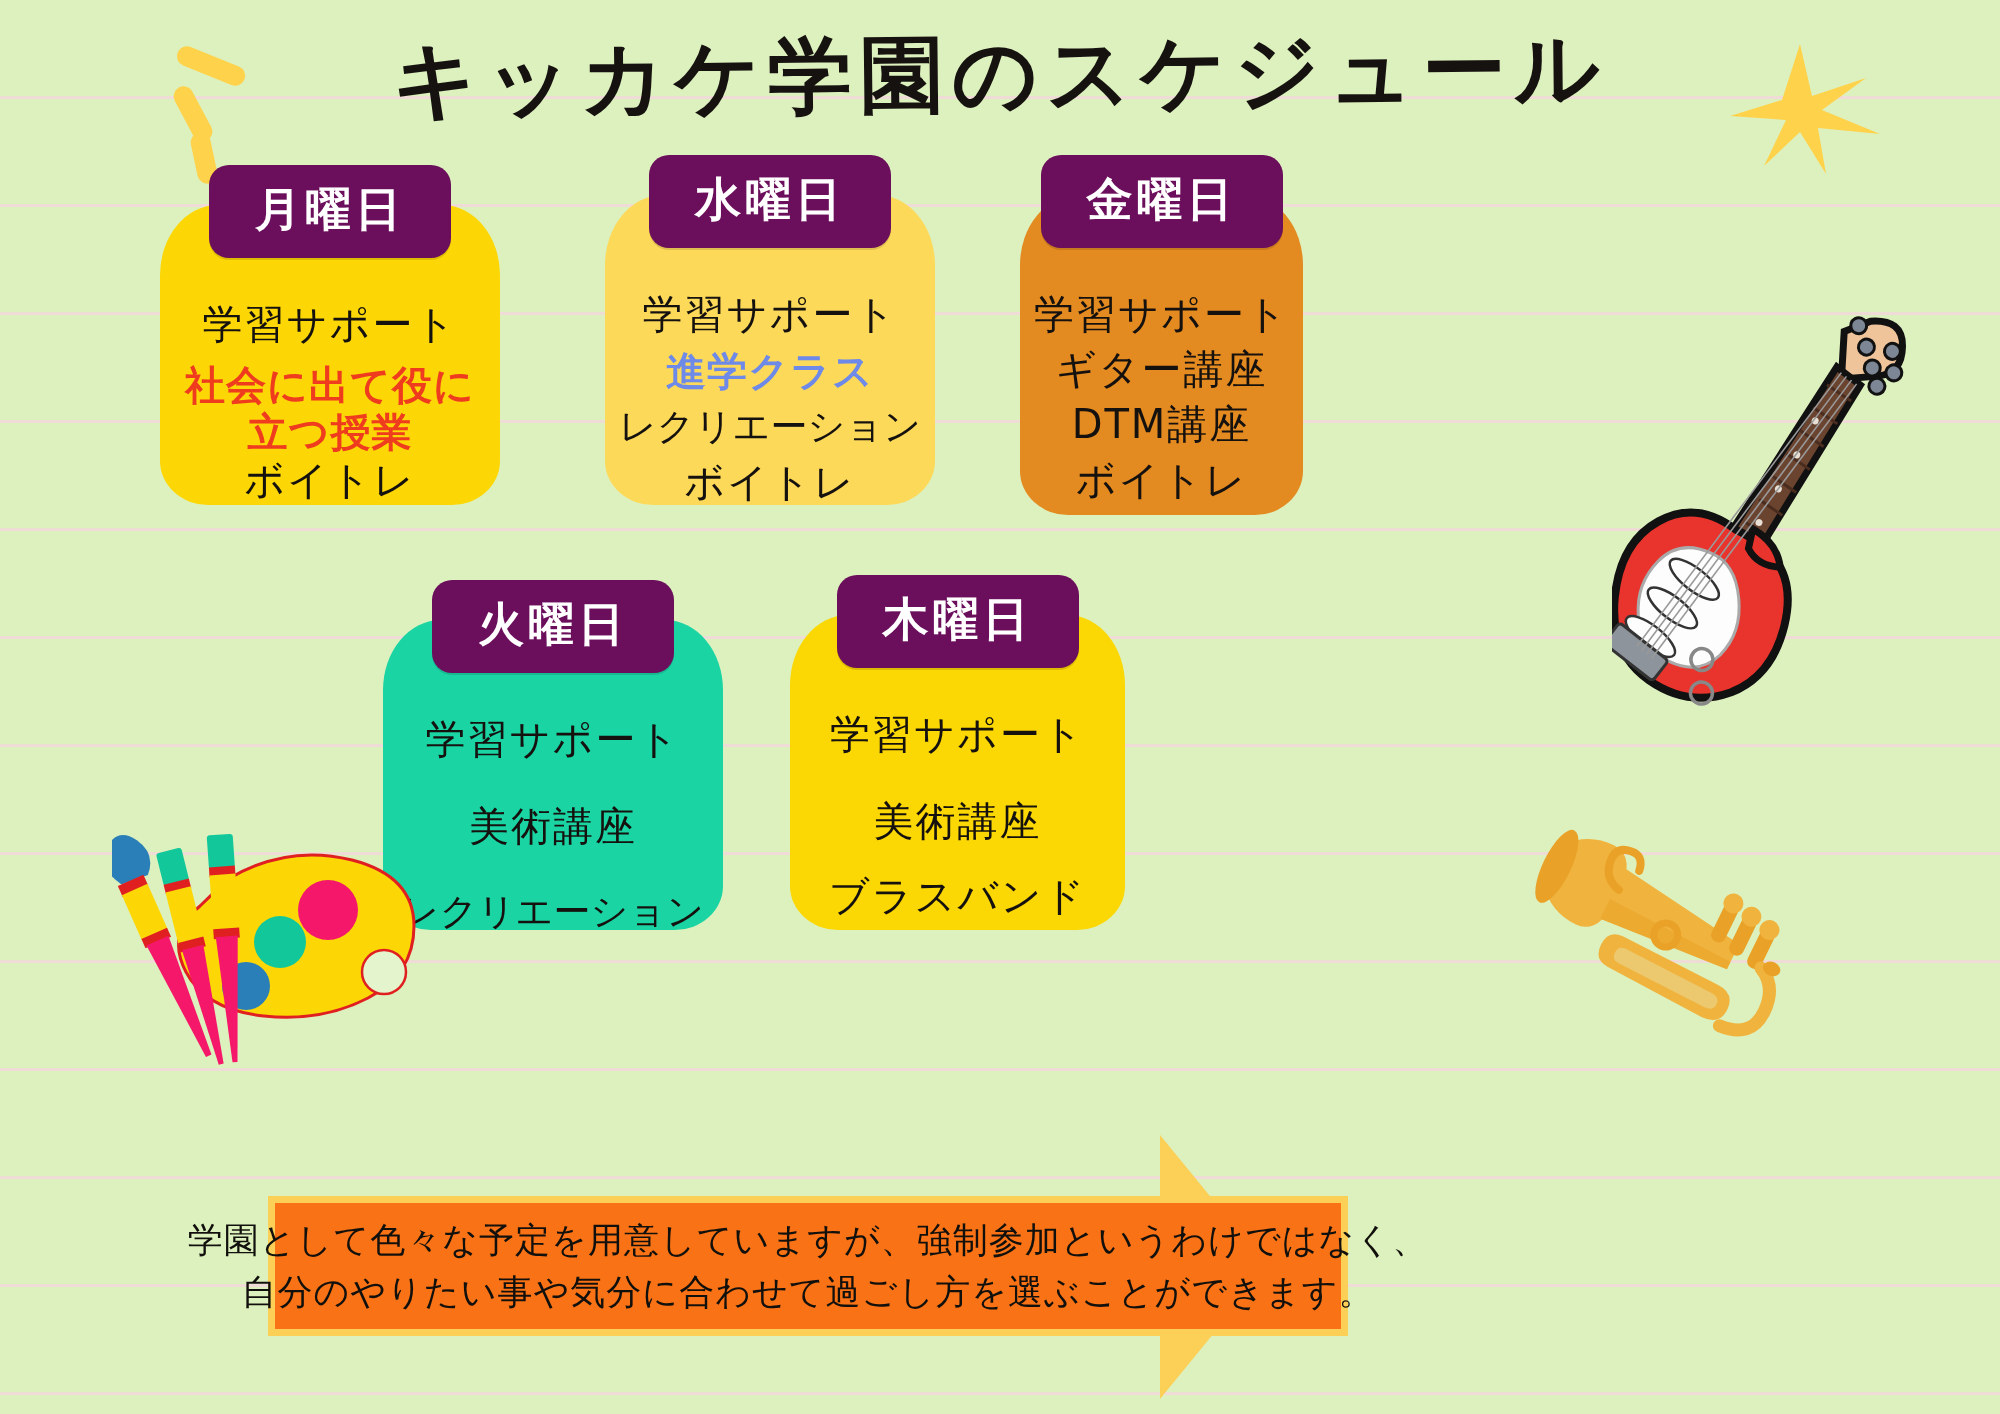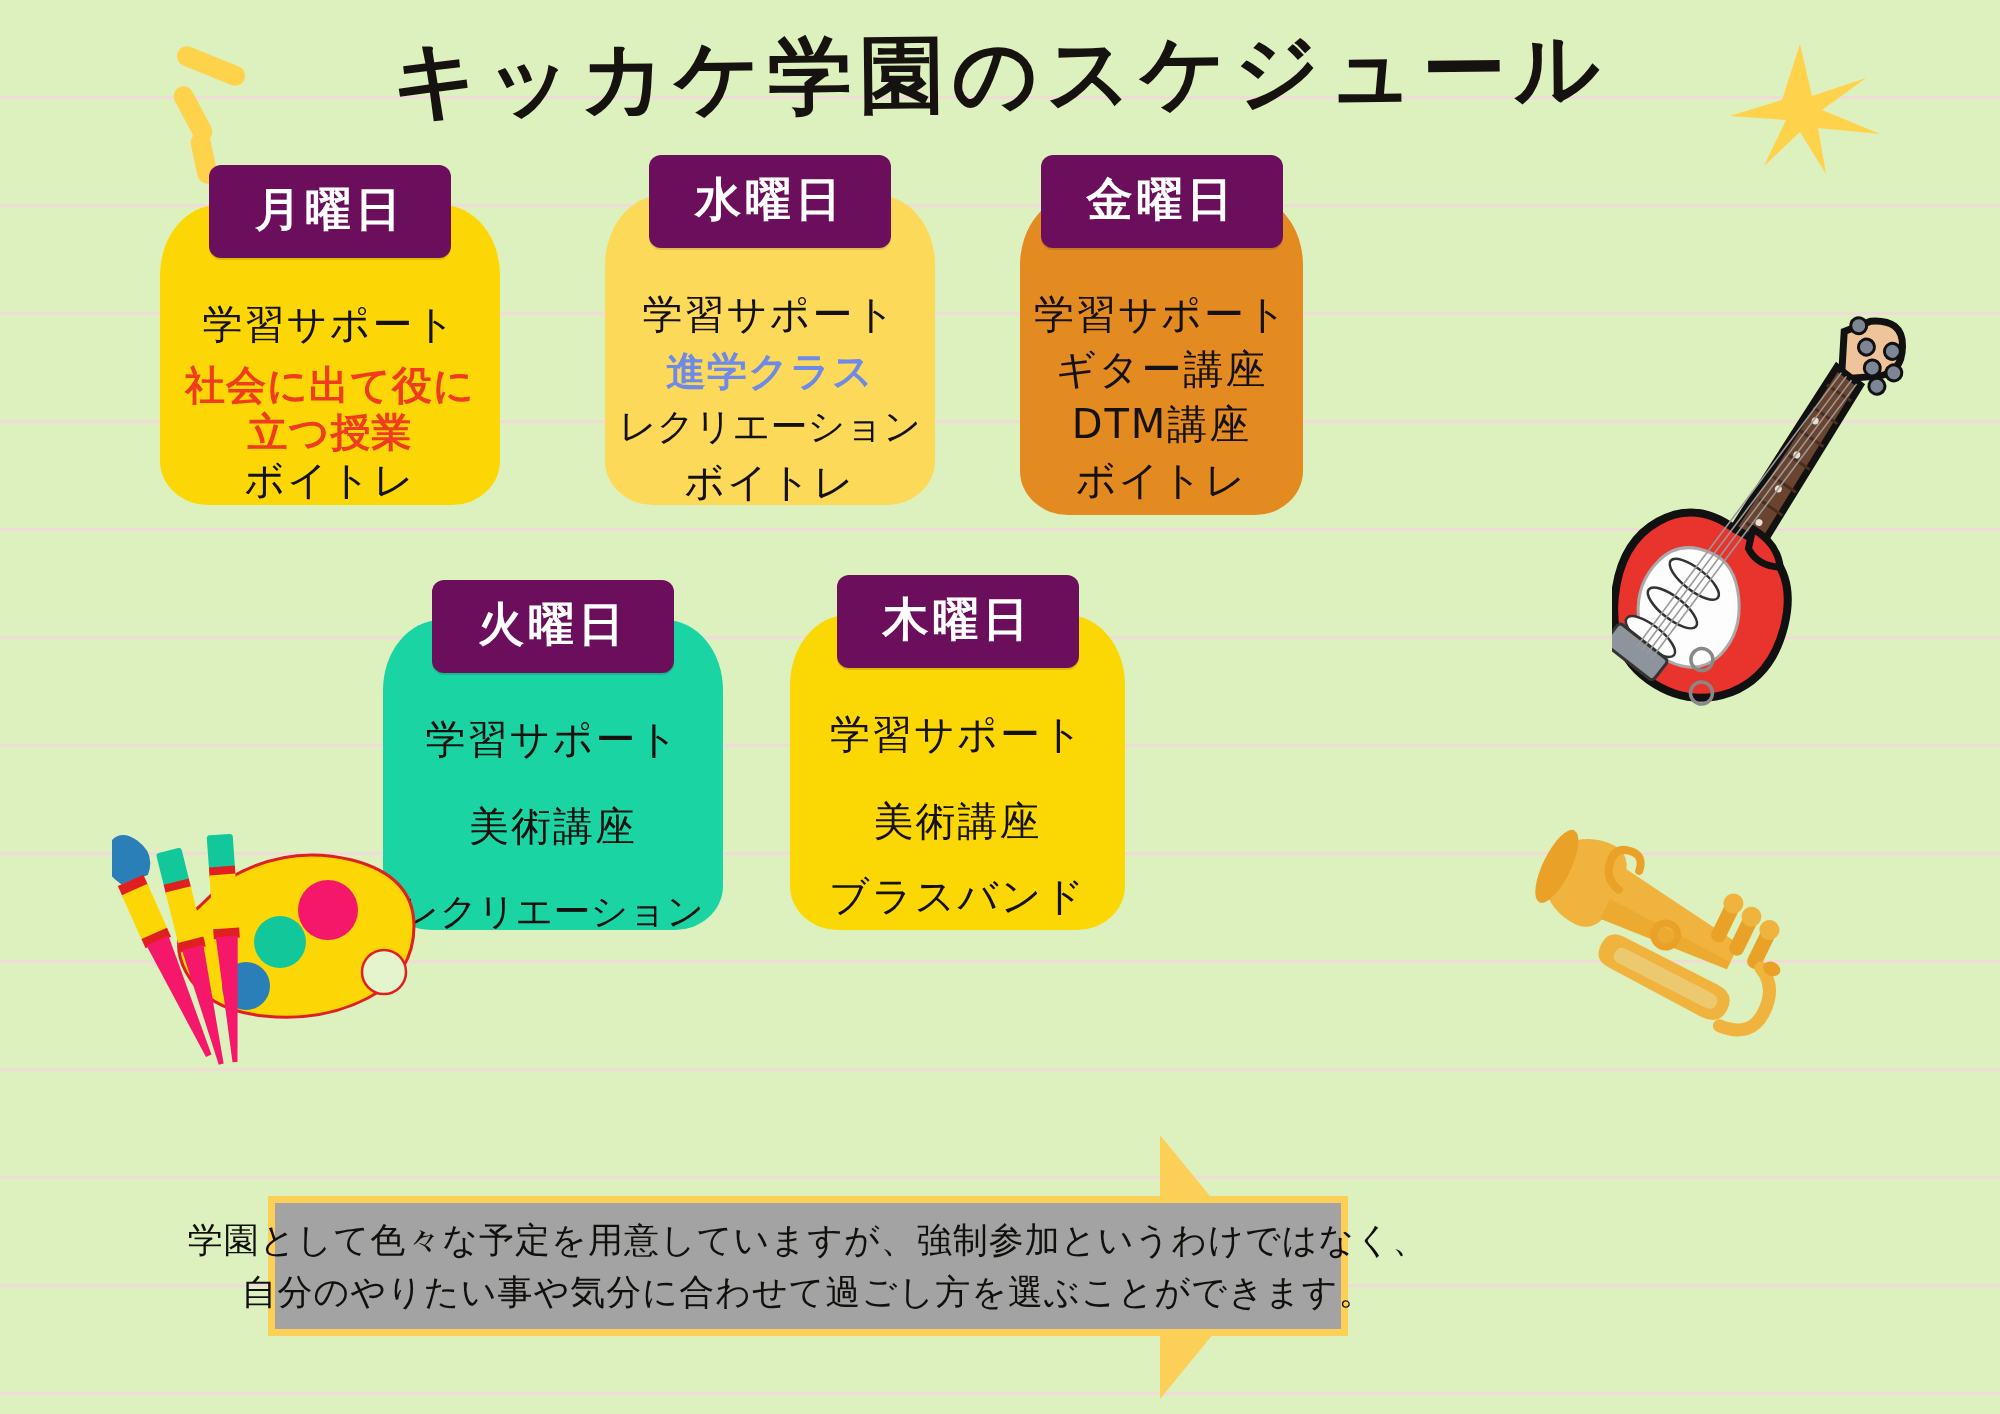--- a/index.html
+++ b/index.html
@@ -41,21 +41,21 @@
   
   .card{
     position:absolute;
     border-radius:58px 58px 48px 48px / 70px 70px 44px 44px;
     box-sizing:border-box;
     padding-top:96px;
   }
   .card-head{
     position:absolute;top:-40px;left:50%;transform:translateX(-50%);
     background:#6b0f5c;color:#ffffff;
-    border-radius:12px;
+    border-radius:20px;
     padding:14px 46px 17px;
     font-size:46px;font-weight:700;letter-spacing:4px;
     white-space:nowrap;
     box-shadow:0 2px 0 rgba(0,0,0,.12);
   }
   .card-body{
     display:flex;flex-direction:column;align-items:center;justify-content:flex-start;
     height:100%;
     padding:0 18px;
   }
@@ -71,21 +71,21 @@
   
   #card-mon{left:160px;top:205px;width:340px;height:300px;background:#fcd705;}
   #card-wed{left:605px;top:195px;width:330px;height:310px;background:#fdd95a;}
   #card-fri{left:1020px;top:195px;width:283px;height:320px;background:#e38a21;}
   #card-tue{left:383px;top:620px;width:340px;height:310px;background:#1ad4a4;}
   #card-thu{left:790px;top:615px;width:335px;height:315px;background:#fbd704;}
 
   
   #banner{
     position:absolute;left:268px;top:1196px;width:1080px;height:140px;
-    background:#a3a3a3;border:7px solid #fccf56;box-sizing:border-box;
+    background:#f97316;border:7px solid #fccf56;box-sizing:border-box;
     display:flex;flex-direction:column;align-items:center;justify-content:center;
     z-index:4;
   }
   #arrow-head{
     position:absolute;left:1160px;top:1135px;width:0;height:0;z-index:3;
     border-top:132px solid transparent;
     border-bottom:132px solid transparent;
     border-left:108px solid #fccf56;
   }
   #arrow-tail{

